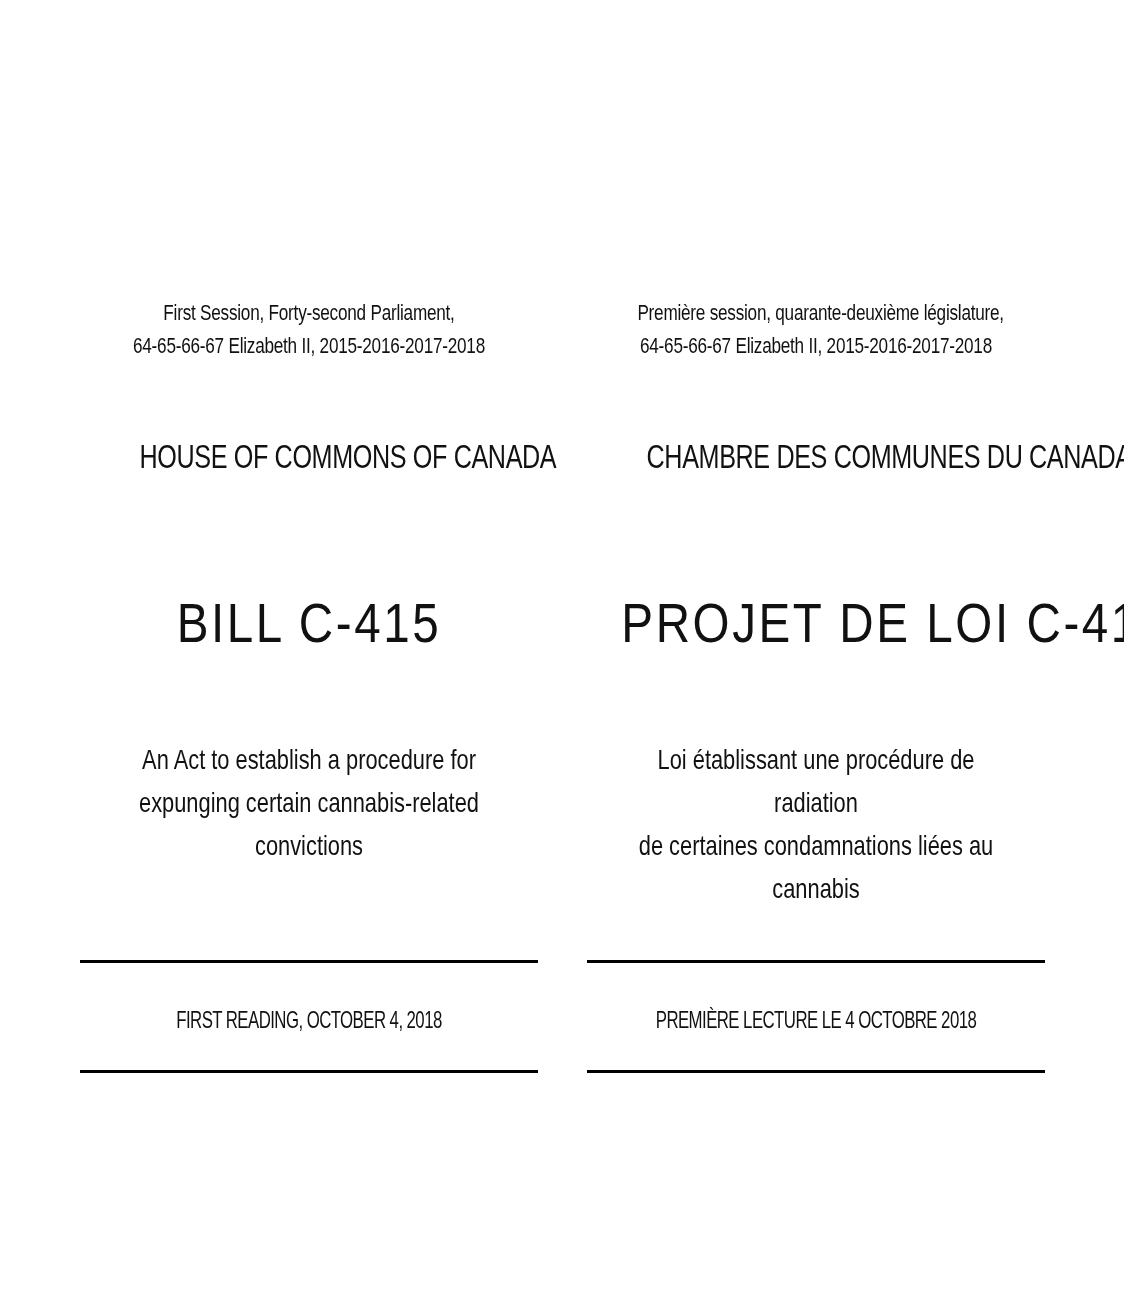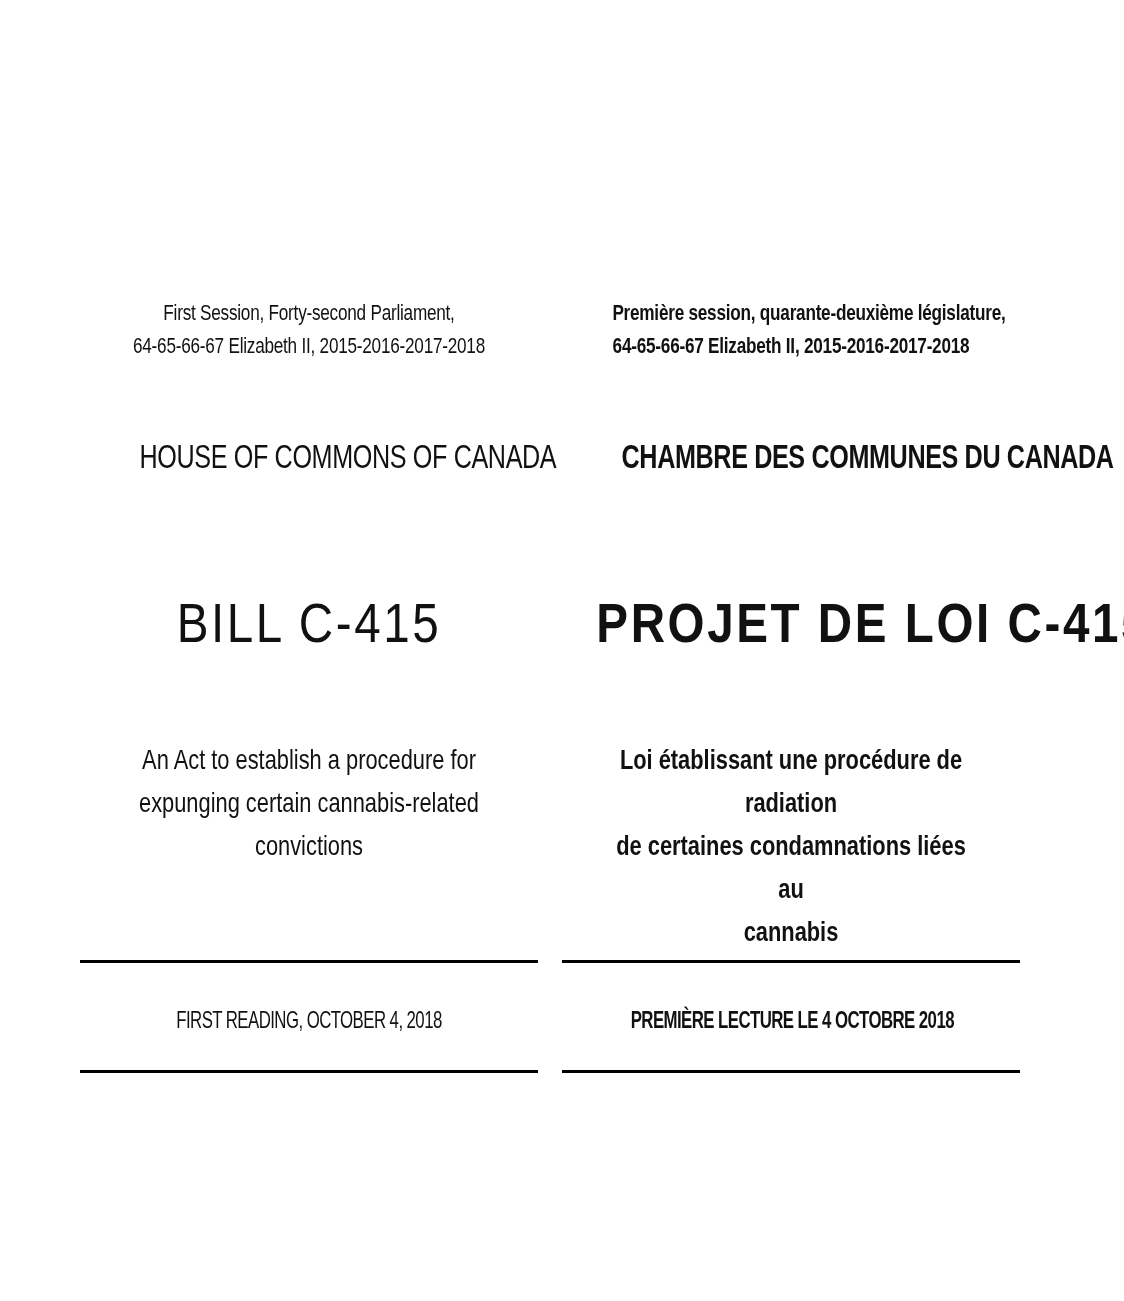--- a/index.html
+++ b/index.html
@@ -1,20 +1,20 @@
 <!DOCTYPE html>
 <html><head>
 <meta charset="utf-8">
 <style>
   html, body { margin: 0; padding: 0; background: #ffffff; }
   body { width: 1124px; height: 1301px; position: relative; overflow: hidden;
          font-family: "Liberation Sans", sans-serif; color: #111; }
   .col { position: absolute; top: 0; height: 1301px; }
   .col.en { left: 80px; width: 458px; }
-  .col.fr { left: 562px; width: 458px; font-weight: bold; }
+  .col.fr { left: 587px; width: 458px; }
   .t { position: absolute; left: 0; right: 0; text-align: center; white-space: nowrap; }
   .session { top: 296px; font-size: 22px; line-height: 33px; transform: scaleX(0.78); letter-spacing: -0.3px; }
   .house { top: 436px; font-size: 34px; line-height: 40px; transform: scaleX(0.74); letter-spacing: -0.5px; }
   .bill { top: 590px; font-size: 56px; line-height: 66px; letter-spacing: 3px; transform: scaleX(0.85); }
   .title { top: 738px; font-size: 28px; line-height: 43px; transform: scaleX(0.78); white-space: normal; }
   .rule { position: absolute; left: 0; width: 458px; height: 3px; background: #000; }
   .rule.top { top: 960px; }
   .rule.bot { top: 1070px; }
   .reading { top: 1004px; font-size: 24px; line-height: 32px; transform: scaleX(0.70); letter-spacing: -0.8px; }
   .title span { display: block; }

